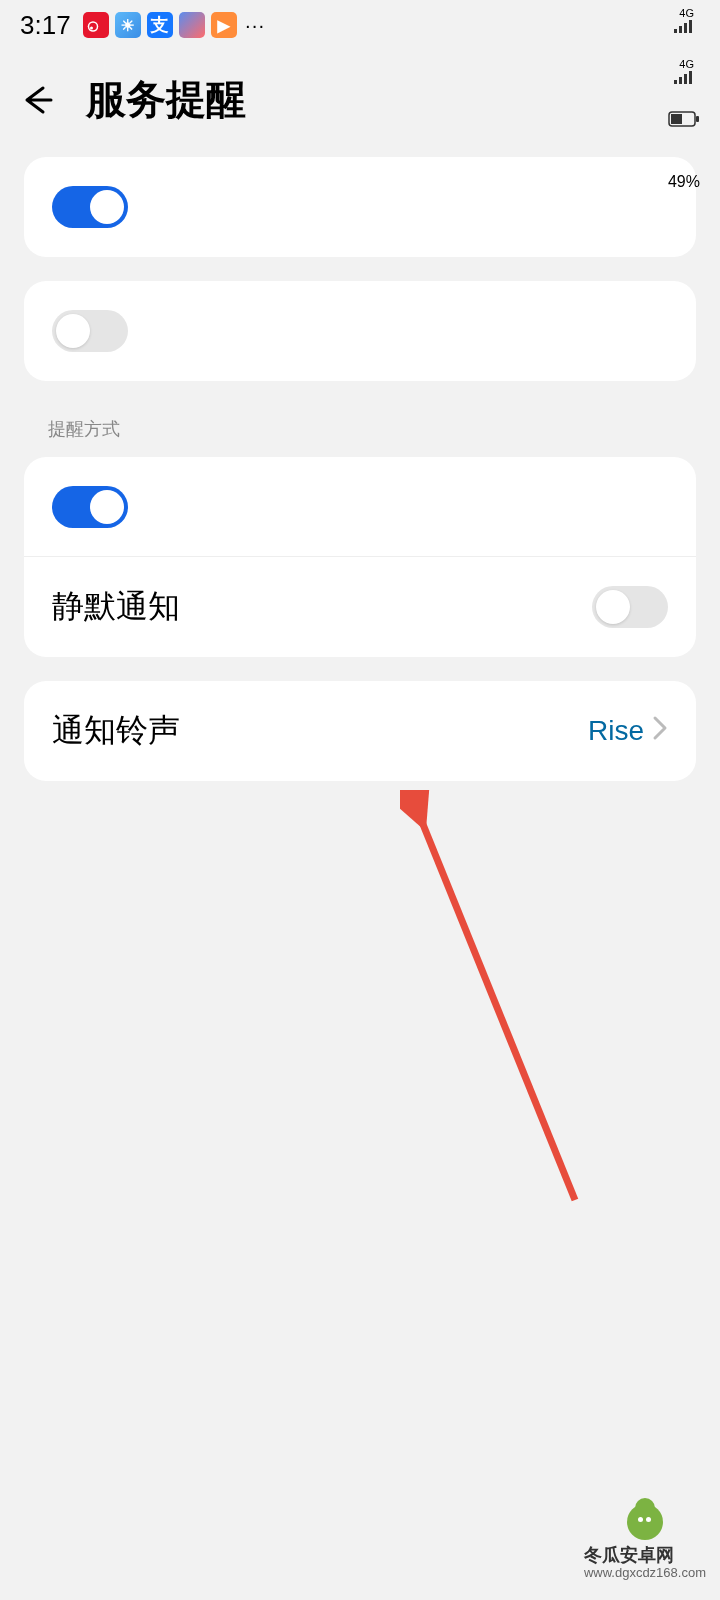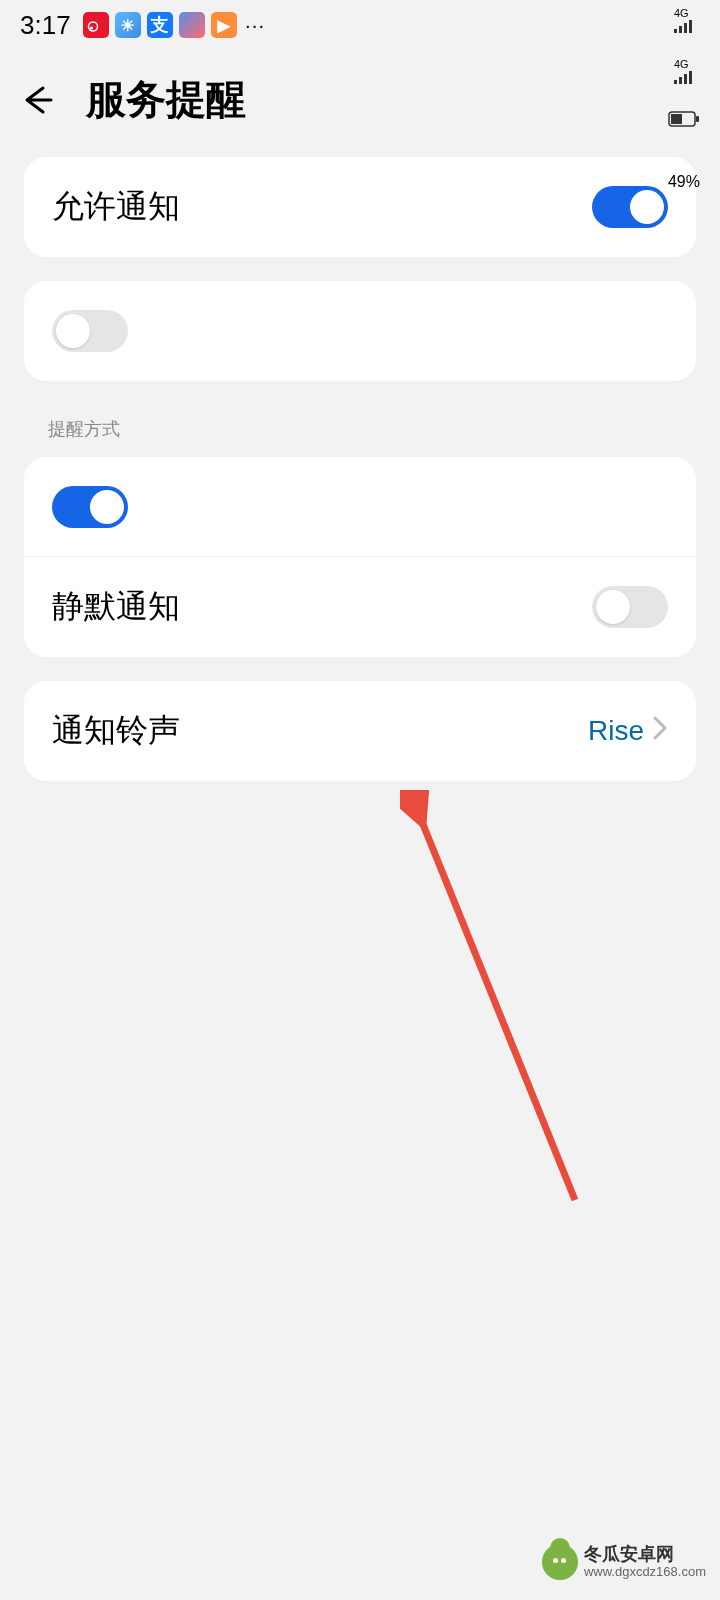--- a/index.html
+++ b/index.html
@@ -17,20 +17,21 @@
       overflow: hidden;
     }
     .status-bar {
       height: 50px;
       display: flex;
       justify-content: space-between;
       align-items: center;
       padding: 4px 20px;
       background: #f2f2f2;
       font-size: 22px;
+      text-align: right;
     }
     .status-left {
       display: flex;
       align-items: center;
       gap: 6px;
     }
     .status-time {
       font-weight: 500;
       font-size: 26px;
       margin-right: 6px;
@@ -163,20 +164,21 @@
     }
     .watermark {
       position: absolute;
       bottom: 20px;
       right: 14px;
       display: flex;
       align-items: center;
       gap: 6px;
       font-size: 18px;
       color: #333;
+      flex-direction: column;
     }
     .wm-logo {
       width: 36px;
       height: 36px;
       background: #7cb342;
       border-radius: 50%;
       display: flex;
       align-items: center;
       justify-content: center;
       position: relative;
@@ -278,21 +280,20 @@
   <div class="back-btn">
     <svg width="40" height="40" viewBox="0 0 40 40">
       <path d="M26 8 L10 20 L26 32 M10 20 H34" stroke="#000" stroke-width="3" fill="none" stroke-linecap="round" stroke-linejoin="round"></path>
     </svg>
   </div>
   <div class="page-title">服务提醒</div>
 </div>
 
 <div class="card">
   <div class="row">
-    <div class="row-title">允许通知</div>
     <div class="toggle on"></div>
   </div>
 </div>
 
 <div class="card">
   <div class="row">
     <div class="toggle off"></div>
   </div>
 </div>
 

